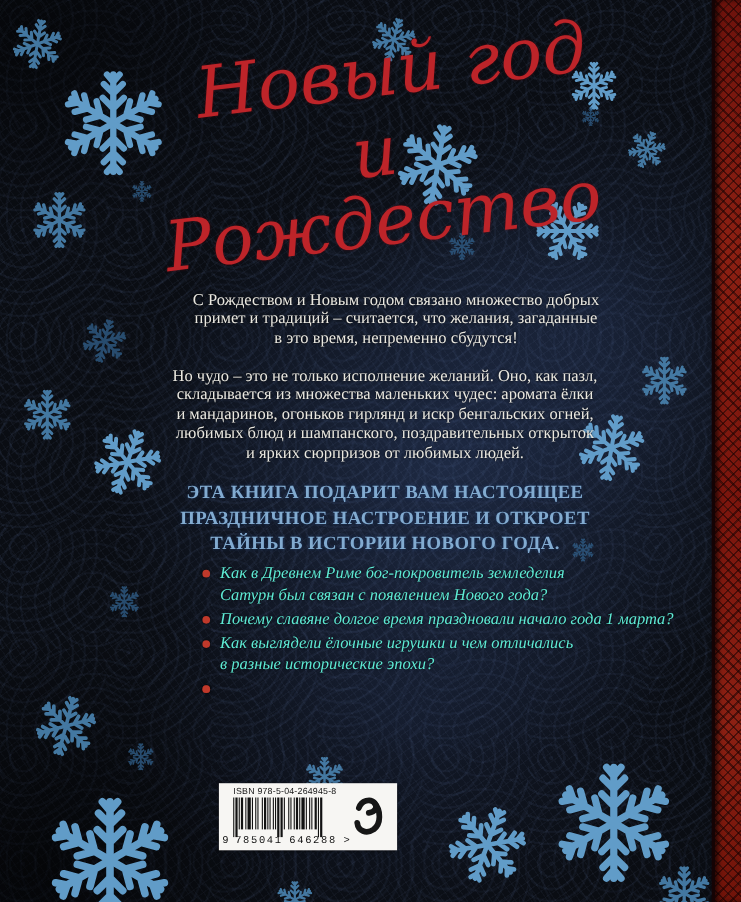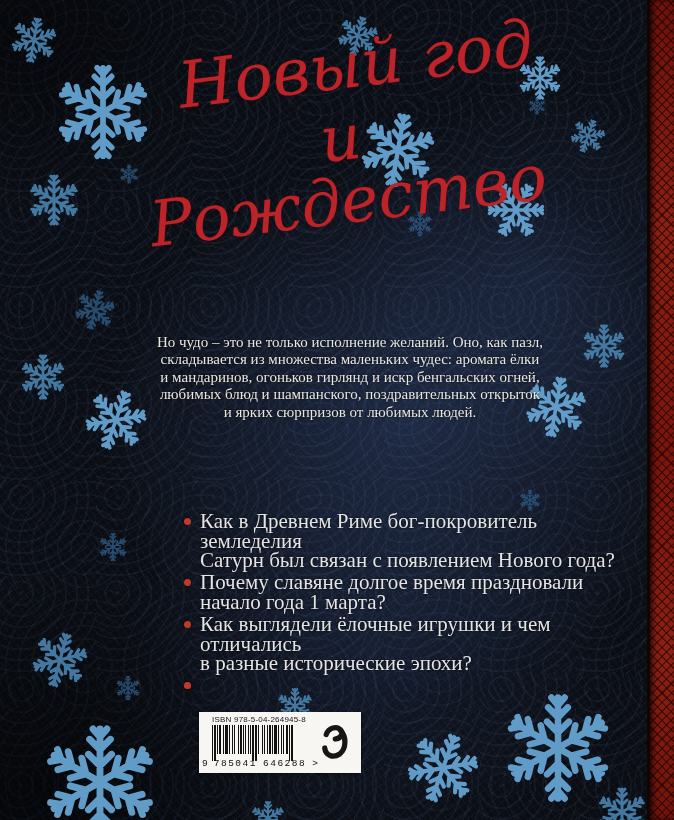--- a/index.html
+++ b/index.html
@@ -57,22 +57,22 @@
         color:#eae8e0;font-size:15px;line-height:17.4px;text-shadow:0 0 2px rgba(0,0,0,.8);}
   .p1{top:265px;left:132px;width:456px;}
   .p2{top:334px;left:122px;width:456px;}
 
   .highlight{position:absolute;top:436px;left:150px;width:400px;text-align:center;
         white-space:pre-line;color:#82abd0;font-size:17px;line-height:23px;
         letter-spacing:.4px;font-weight:bold;text-shadow:0 0 3px rgba(30,60,110,.8);}
 
   
   .bullets{position:absolute;top:512px;left:183px;width:440px;margin:0;padding:0;list-style:none;}
-  .bullets li{position:relative;padding-left:17px;margin:0 0 2.5px 0;color:#e5e5e5;
-        font-size:21px;line-height:19.6px;white-space:pre-line;text-shadow:0 0 2px rgba(0,0,0,.8);}
+  .bullets li{position:relative;padding-left:17px;margin:0 0 2.5px 0;color:#5eead4;
+        font-size:15px;line-height:19.6px;white-space:pre-line;text-shadow:0 0 2px rgba(0,0,0,.8);font-style:italic;}
   .dot{position:absolute;left:1px;top:6px;width:7px;height:7px;border-radius:50%;
         background:#c0392b;box-shadow:0 0 2px rgba(0,0,0,.8);}
 
   
   .barcode-box{position:absolute;left:199px;top:712px;width:162px;height:61px;background:#f7f6f3;
         box-shadow:0 1px 3px rgba(0,0,0,.6);}
   .isbn{position:absolute;top:3px;left:8px;width:104px;text-align:center;
         font-family:"Liberation Sans",sans-serif;font-size:8px;color:#151515;letter-spacing:.2px;white-space:nowrap;}
   .bars{position:absolute;left:13px;top:13px;width:94px;height:36px;display:flex;align-items:flex-start;}
   .bars .b{background:#121212;height:29px;}
@@ -184,26 +184,32 @@
       <svg class="flake" viewBox="-52 -52 104 104" style="left: 250px; top: 800px; width: 36px; height: 36px; color: rgb(71, 126, 169); transform: rotate(0deg); opacity: 0.95;">
         <use href="#flake6"></use>
       </svg>
     </div>
 
   <div class="title">
     <div class="t1">Новый год</div>
     <div class="t2">и Рождество</div>
   </div>
 
+  <p class="para p1">С Рождеством и Новым годом связано множество добрых
+примет и традиций – считается, что желания, загаданные
+в это время, непременно сбудутся!</p>
   <p class="para p2">Но чудо – это не только исполнение желаний. Оно, как пазл,
 складывается из множества маленьких чудес: аромата ёлки
 и мандаринов, огоньков гирлянд и искр бенгальских огней,
 любимых блюд и шампанского, поздравительных открыток
 и ярких сюрпризов от любимых людей.</p>
 
+  <div class="highlight">ЭТА КНИГА ПОДАРИТ ВАМ НАСТОЯЩЕЕ
+ПРАЗДНИЧНОЕ НАСТРОЕНИЕ И ОТКРОЕТ
+ТАЙНЫ В ИСТОРИИ НОВОГО ГОДА.</div>
 
   <ul class="bullets">
       <li><span class="dot"></span><span>Как в Древнем Риме бог-покровитель земледелия
 Сатурн был связан с появлением Нового года?</span></li>
       <li><span class="dot"></span><span>Почему славяне долгое время праздновали начало года 1 марта?</span></li>
       <li><span class="dot"></span><span>Как выглядели ёлочные игрушки и чем отличались
 в разные исторические эпохи?</span></li>
       <li><span class="dot"></span></li>
       <li><span class="dot"></span></li>
     </ul>

